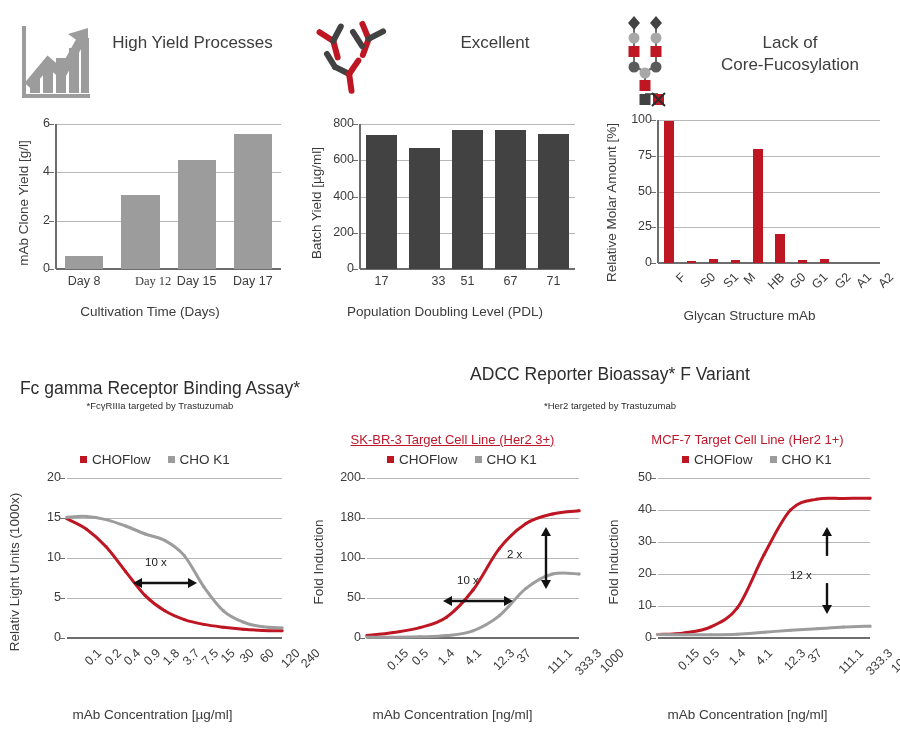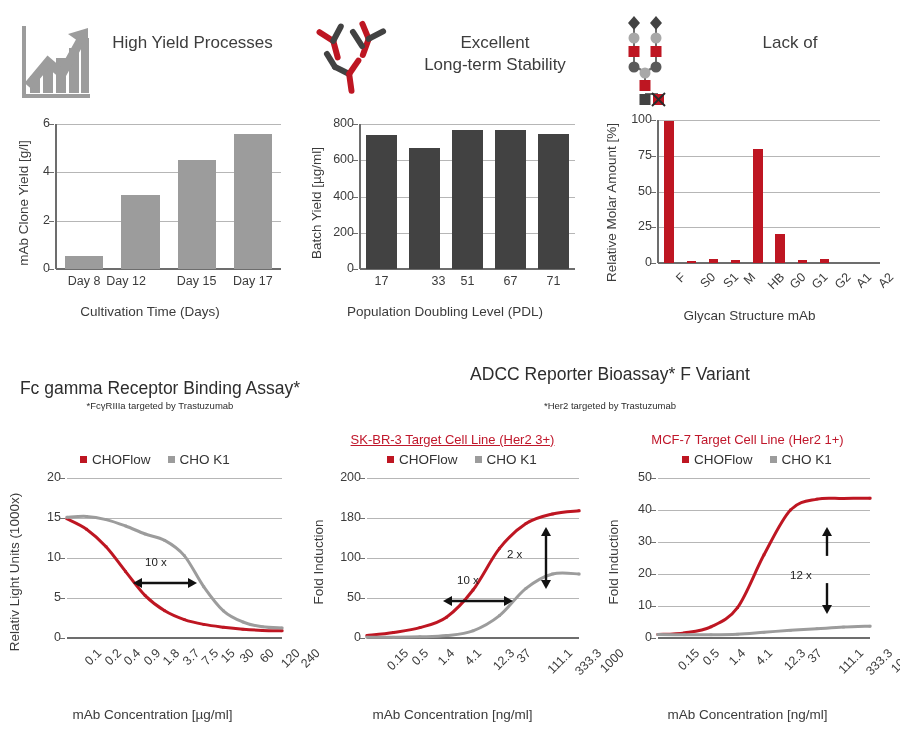--- a/index.html
+++ b/index.html
@@ -81,21 +81,20 @@
         <line x1="0" y1="1" x2="11" y2="-11" stroke="#be1622" stroke-width="6"></line>
       </g>
 
       <line x1="40" y1="14" x2="49" y2="28" stroke="#424242" stroke-width="6"></line>
       <line x1="14" y1="36" x2="22" y2="49" stroke="#424242" stroke-width="6"></line>
     </g>
   </svg>
 </div>
 <div class="abs hdr-title" style="left:400px;top:32px;width:190px;">
   <div>Excellent</div>
-  <div>Long-term Stability</div>
 </div>
 
 <div class="panel" style="left:622px;top:14px;width:62px;height:90px;">
   <svg width="62" height="90" viewBox="0 0 62 90">
 
     <g stroke="#6d6d6d" stroke-width="2">
       <line x1="12" y1="10" x2="12" y2="52"></line>
       <line x1="34" y1="10" x2="34" y2="52"></line>
       <line x1="12" y1="52" x2="23" y2="58"></line>
       <line x1="34" y1="52" x2="23" y2="58"></line>
@@ -119,20 +118,21 @@
 
     <rect x="31" y="80" width="11" height="11" fill="#be1622"></rect>
     <g stroke="#2b2b2b" stroke-width="2">
       <line x1="30" y1="79" x2="43" y2="92"></line>
       <line x1="43" y1="79" x2="30" y2="92"></line>
     </g>
   </svg>
 </div>
 <div class="abs hdr-title" style="left:690px;top:32px;width:200px;">
   <div>Lack of</div>
+  <div>Core-Fucosylation</div>
 </div>
 
 <div class="panel" id="chart-mab-clone-yield" style="left:10px;top:118px;width:280px;height:215px;">
   <div class="ylabel2" style="left:6px;top:160px;width:150px;">mAb Clone Yield [g/l]</div>
   <div class="plot" id="p1" style="left:46px;top:6px;width:225px;height:145px;">
       <div class="ytick" style="left:-42px;top:137px;width:36px;">0</div>
       <div class="ytickmark" style="left:-7px;top:145px;"></div>
       <div class="gridline" style="top:96.66666666666667px;"></div>
       <div class="ytick" style="left:-42px;top:88.66666666666667px;width:36px;">2</div>
       <div class="ytickmark" style="left:-7px;top:96.66666666666667px;"></div>
@@ -142,21 +142,21 @@
       <div class="gridline" style="top:0px;"></div>
       <div class="ytick" style="left:-42px;top:-8px;width:36px;">6</div>
       <div class="ytickmark" style="left:-7px;top:0px;"></div>
       <div class="axisline" style="left:0;top:144px;width:225px;height:1.5px;"></div>
       <div class="axisline" style="left:-1px;top:0;width:1.5px;height:145px;"></div>
       <div class="bar" style="left:9px;width:38.25px;height:13.291666666666668px;background:#9c9c9c;"></div>
       <div class="bar" style="left:65.25px;width:38.25px;height:73.70833333333333px;background:#9c9c9c;"></div>
       <div class="bar" style="left:121.5px;width:38.25px;height:108.75px;background:#9c9c9c;"></div>
       <div class="bar" style="left:177.75px;width:38.25px;height:135.33333333333331px;background:#9c9c9c;"></div>
       <div class="xtick" style="left:0px;top:150px;width:56.25px;">Day 8</div>
-      <div class="xtick" style="left:42px;top:150px;width:56.25px;">Day 12</div>
+      <div class="xtick" style="left:69px;top:150px;width:56.25px;font-family:Liberation Serif, serif;">Day 12</div>
       <div class="xtick" style="left:112.5px;top:150px;width:56.25px;">Day 15</div>
       <div class="xtick" style="left:168.75px;top:150px;width:56.25px;">Day 17</div>
     </div>
   <div class="xlabel" style="left:0;top:186px;">Cultivation Time (Days)</div>
 </div>
 
 <div class="panel" id="chart-batch-yield" style="left:305px;top:118px;width:280px;height:215px;">
   <div class="ylabel2" style="left:4px;top:160px;width:150px;">Batch Yield [µg/ml]</div>
   <div class="plot" id="p2" style="left:55px;top:6px;width:215px;height:145px;">
       <div class="ytick" style="left:-42px;top:137px;width:36px;">0</div>

